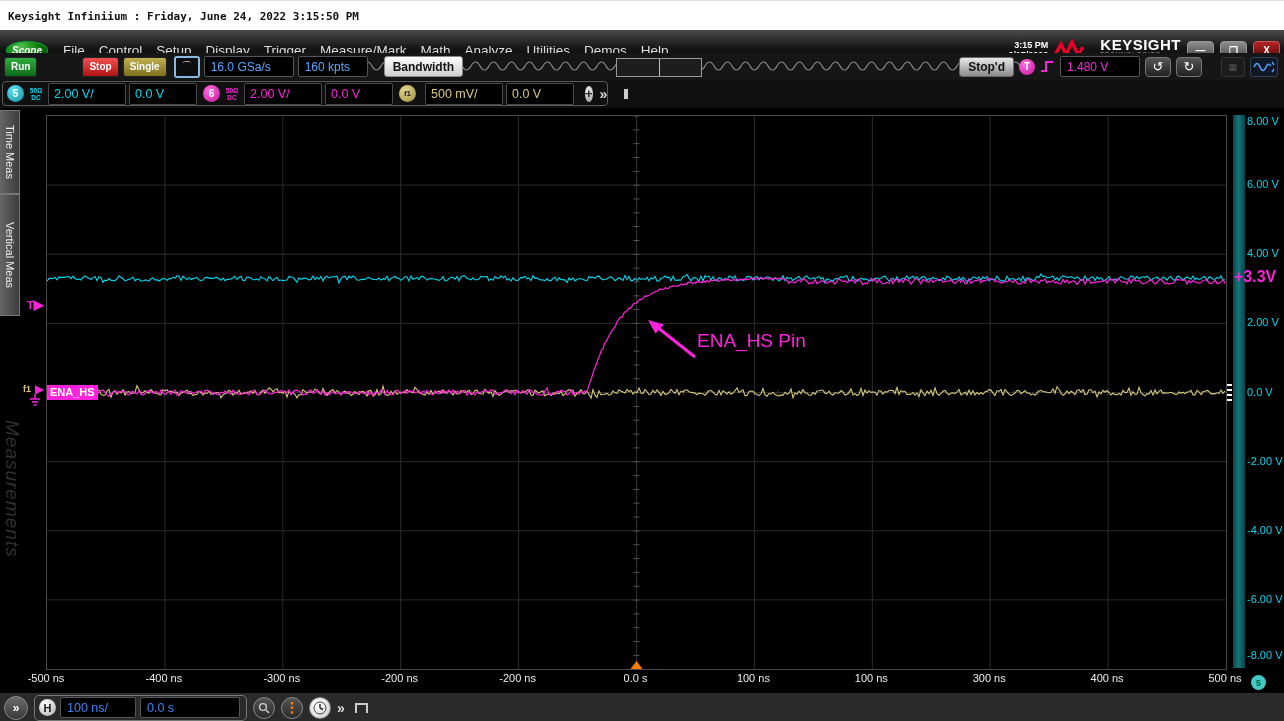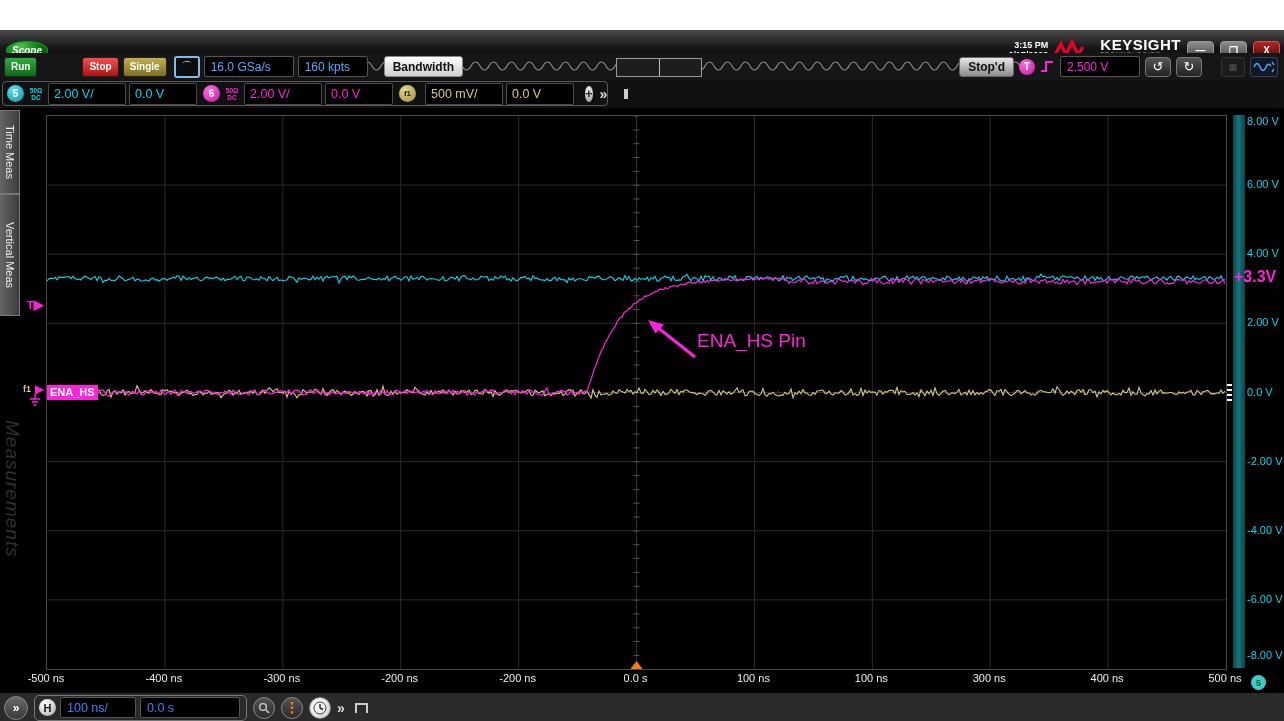--- a/index.html
+++ b/index.html
@@ -120,23 +120,39 @@
            display:flex;align-items:center;justify-content:center;background:linear-gradient(#555,#2a2a2a);}
   .clock-face{background:radial-gradient(circle at 35% 30%,#fff,#cfcfcf);}
   .bb-chev{color:#ddd;font-size:14px;font-weight:bold;margin-left:6px;}
   .bb-pin{width:9px;height:8px;border:2px solid #ccc;border-bottom:none;margin-left:10px;}
 </style>
 </head>
 <body>
 
 <div id="screen">
 
+  <div class="titlebar">
+    <div class="txt">Keysight Infiniium : Friday, June 24, 2022 3:15:50 PM</div>
+  </div>
 
   <div class="menubar">
     <div class="scope-btn">Scope</div>
+    <div id="menu-items" style="display:flex;align-items:center;">
+        <span class="menu-item">File</span>
+        <span class="menu-item">Control</span>
+        <span class="menu-item">Setup</span>
+        <span class="menu-item">Display</span>
+        <span class="menu-item">Trigger</span>
+        <span class="menu-item">Measure/Mark</span>
+        <span class="menu-item">Math</span>
+        <span class="menu-item">Analyze</span>
+        <span class="menu-item">Utilities</span>
+        <span class="menu-item">Demos</span>
+        <span class="menu-item">Help</span>
+      </div>
     <div class="menu-right">
       <div class="clock">
         <div>3:15 PM</div>
         <div>6/17/2022</div>
       </div>
       <div class="brand">
         <svg width="30" height="22">
           <polyline points="1,16 7,5 12,16 18,3 24,16 29,8" fill="none" stroke="#e90029" stroke-width="3.4" stroke-linejoin="miter"></polyline>
         </svg>
         <div>
@@ -163,21 +179,21 @@
     <div class="cam-btn" style="z-index:2">⌒</div>
     <div class="val-box blue" style="z-index:2;width:76px">16.0 GSa/s</div>
     <div class="val-box blue" style="z-index:2;width:56px">160 kpts</div>
     <div class="bandwidth-btn" style="z-index:2">Bandwidth</div>
     <div class="tb-right">
       <div class="stopd-btn">Stop'd</div>
       <div class="t-circle">T</div>
       <svg width="15" height="15">
         <path d="M1,12 h5 v-9 h7" fill="none" stroke="#ff22dd" stroke-width="2"></path>
       </svg>
-      <div class="val-box trig-level">2.500 V</div>
+      <div class="val-box trig-level">1.480 V</div>
       <div class="round-btn">↺</div>
       <div class="round-btn">↻</div>
       <div class="dim-icon">▦</div>
       <div class="wave-icon">
         <svg width="22" height="14">
           <path d="M1,7 q3,-7 6,0 q3,7 6,0 q2,-5 5,-1" fill="none" stroke="#4aa0ff" stroke-width="1.6"></path>
           <path d="M19,2 l2,3 M19,12 l2,-3" stroke="#4aa0ff" stroke-width="1.4" fill="none"></path>
         </svg>
       </div>
     </div>

